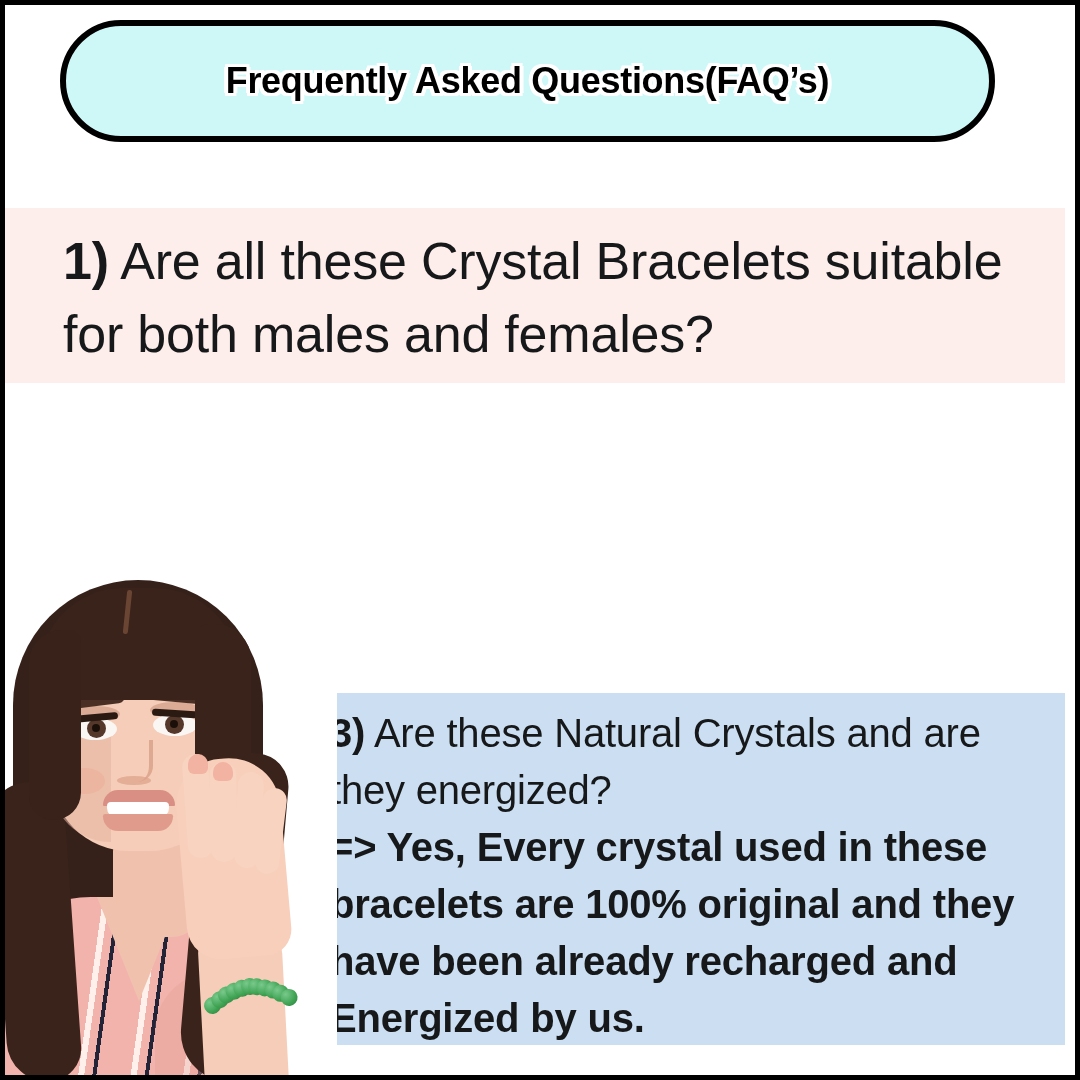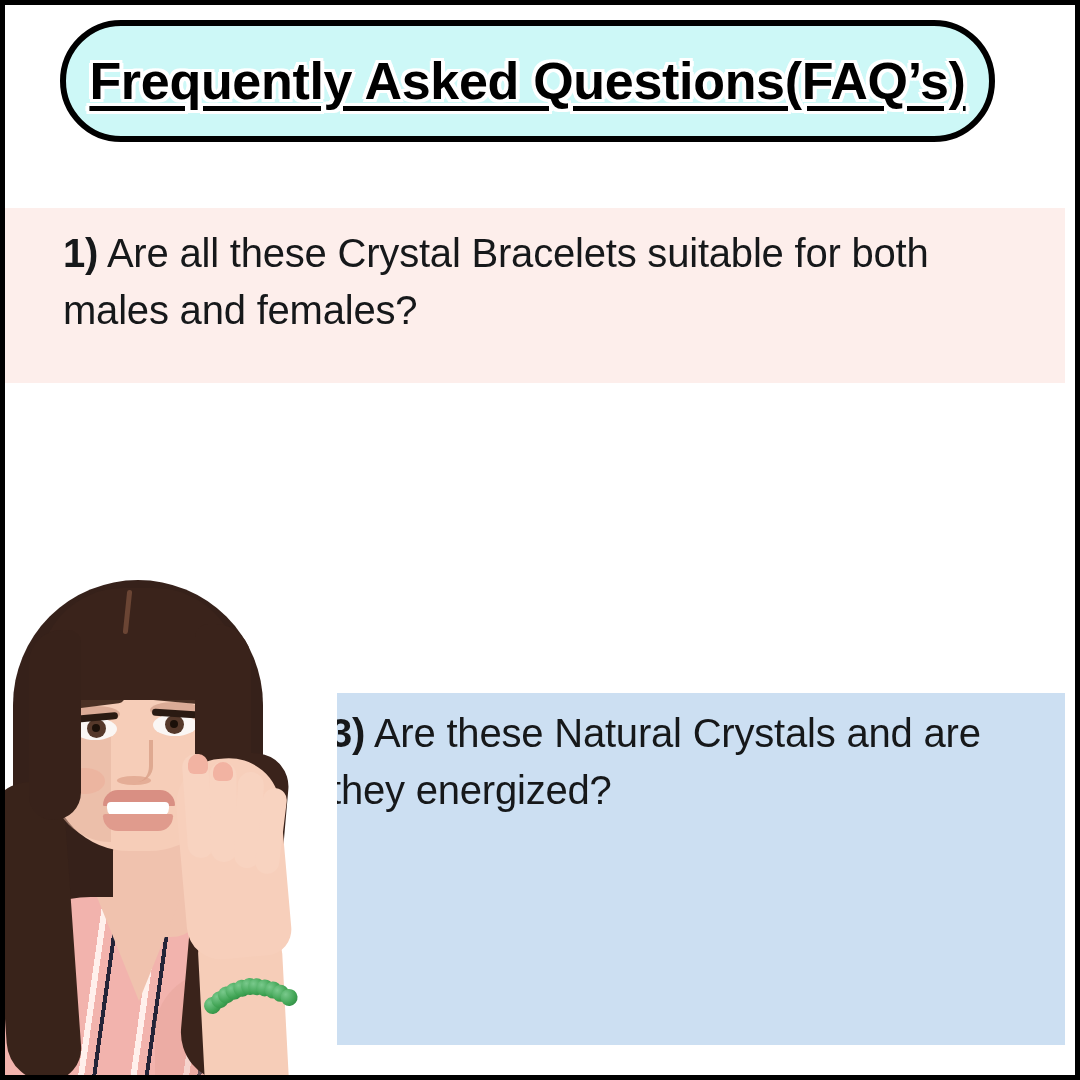--- a/index.html
+++ b/index.html
@@ -28,24 +28,23 @@
     background: #CDF8F7;
     border: 6px solid #000000;
     border-radius: 62px;
     box-sizing: border-box;
     display: flex;
     align-items: center;
     justify-content: center;
     z-index: 5;
   }
   .header-title {
-    font-size: 52px;
+    font-size: 36px;
     font-weight: 700;
     color: #000000;
-    text-decoration: underline;
     text-decoration-thickness: 5px;
     text-underline-offset: 7px;
     letter-spacing: -0.3px;
     white-space: nowrap;
     text-shadow:
       -3px -3px 0 #ffffff,  3px -3px 0 #ffffff,
       -3px  3px 0 #ffffff,  3px  3px 0 #ffffff,
        0px -3px 0 #ffffff,  0px  3px 0 #ffffff,
       -3px  0px 0 #ffffff,  3px  0px 0 #ffffff,
       -4px  0px 0 #ffffff,  4px  0px 0 #ffffff;
@@ -53,22 +52,22 @@
 
   
   .faq-band {
     position: absolute;
     left: 0;
     box-sizing: border-box;
     z-index: 1;
   }
   .faq-band .faq-text {
     color: #16181A;
-    font-size: 40px;
-    line-height: 57px;
+    font-size: 52px;
+    line-height: 73px;
     letter-spacing: -0.2px;
   }
   .q-num { font-weight: 700; }
   .q-body { font-weight: 400; }
   .a-line { font-weight: 700; display: block; }
 
   #band-1 {
     top: 203px;
     width: 1060px;
     height: 175px;
@@ -293,20 +292,21 @@
   <div class="faq-band" id="band-1">
     <div class="faq-text">
       <span class="q-num">1)</span><span class="q-body"> Are all these Crystal Bracelets suitable for both males and females?</span>
     </div>
   </div>
 
 
   <div class="faq-band" id="band-3">
     <div class="faq-text">
       <span class="q-num">3)</span><span class="q-body"> Are these Natural Crystals and are they energized?</span>
+      <span class="a-line">=&gt; Yes, Every crystal used in these bracelets are 100% original and they have been already recharged and Energized by us.</span>
     </div>
   </div>
 
   <div id="bottom-white"></div>
 
   <div id="photo">
     <div class="ph hair-back"></div>
     <div class="ph top-garment"></div>
     <div class="ph neck"></div>
     <div class="ph collar-v"></div>

